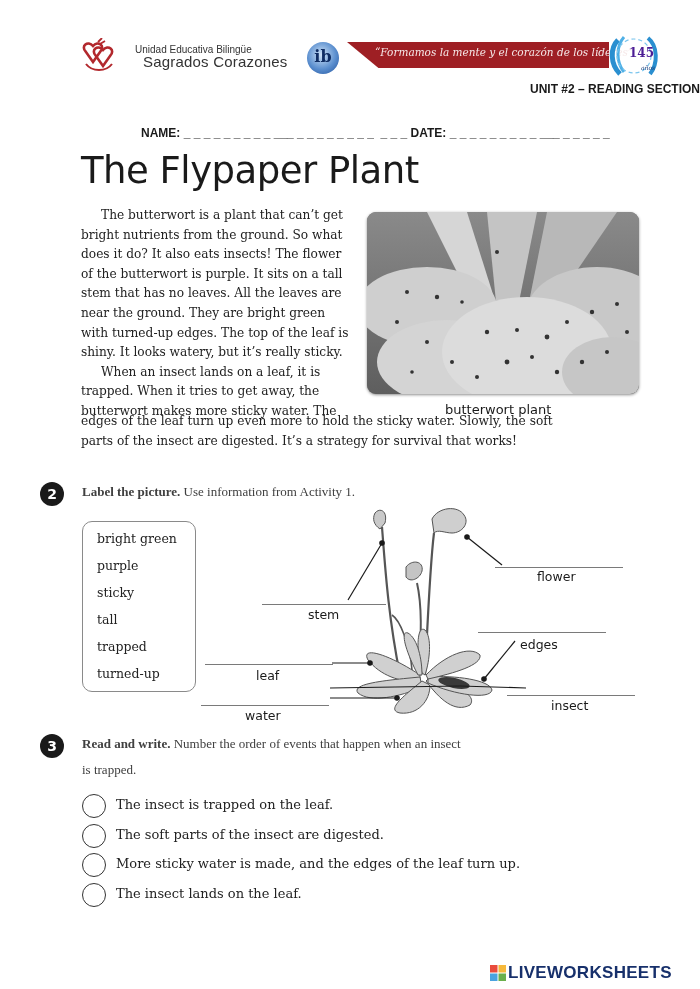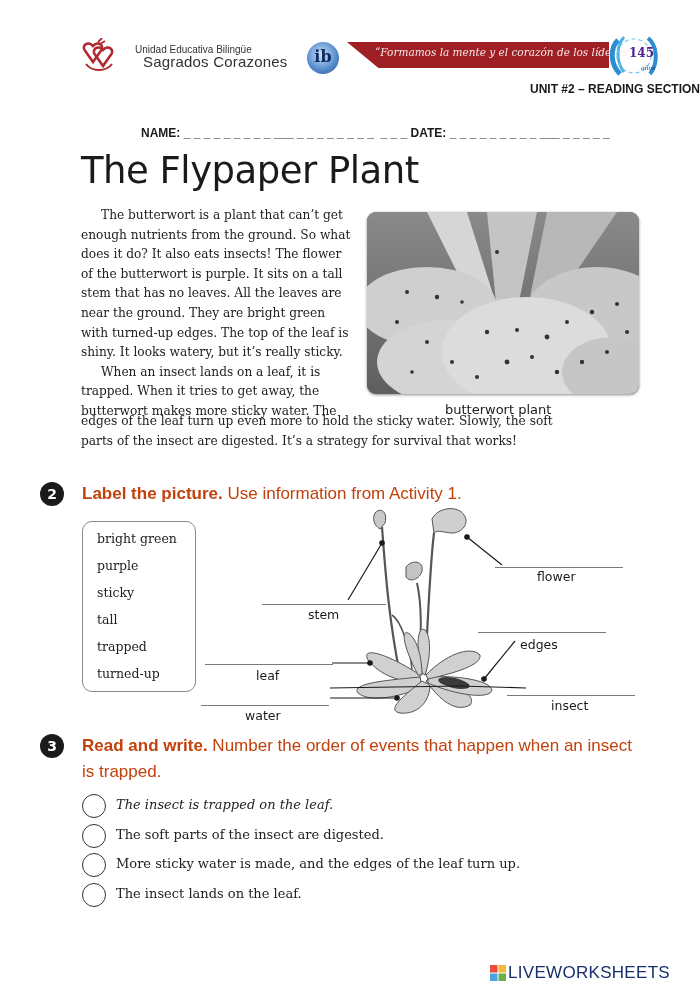--- a/index.html
+++ b/index.html
@@ -26,35 +26,35 @@
   .para { font-family:"DejaVu Serif", serif; font-size:12.2px; line-height:19.6px; color:#222; }
   .para-col { left:81px; top:206px; width:290px; }
   .para-line { white-space:nowrap; }
   .indent { padding-left:20px; }
   .para-full { left:81px; top:412px; width:560px; }
 
   .photo { left:367px; top:212px; width:272px; height:182px; border-radius:9px; overflow:hidden; box-shadow:0 1px 3px rgba(0,0,0,0.45); background:#7c7c7c; }
   .photo-caption { left:445px; top:402px; font-family:"DejaVu Sans", sans-serif; font-size:13px; color:#1a1a1a; }
 
   .num-badge { width:24px; height:24px; border-radius:50%; background:#1a1a1a; color:#fff; font-family:"DejaVu Sans", sans-serif; font-weight:bold; font-size:14px; text-align:center; line-height:24px; }
-  .instr { font-family:Liberation Sans, sans-serif; font-size:17px; color:#c2410c; white-space:nowrap; }
+  .instr { font-family:Liberation Serif, serif; font-size:13px; color:#404040; white-space:nowrap; }
   .instr b { font-weight:bold; }
 
   .wordbox { left:82px; top:521px; width:112px; height:169px; border:1.3px solid #8a8a8a; border-radius:10px; }
   .word { position:absolute; left:14px; font-family:"DejaVu Serif", serif; font-size:12.5px; color:#222; }
 
   .ans-line { position:absolute; height:1px; background:#7a7a7a; }
   .diag-label { position:absolute; font-family:"DejaVu Sans", sans-serif; font-size:12.5px; color:#1a1a1a; }
 
   .circle { position:absolute; width:22px; height:22px; border:1.6px solid #333; border-radius:50%; }
   .event { position:absolute; left:116px; font-family:"DejaVu Serif", serif; font-size:13px; color:#222; white-space:nowrap; }
 
   .lw-logo { left:490px; top:964px; }
   .lw-icon { position:absolute; left:0; top:1px; width:16px; height:16px; }
-  .lw-text { position:absolute; left:18px; top:-1px; font-family:"Liberation Sans", sans-serif; font-weight:normal; font-size:17px; color:#17306b; letter-spacing:0.3px; white-space:nowrap; }
+  .lw-text { position:absolute; left:18px; top:-1px; font-family:"Liberation Sans", sans-serif; font-weight:bold; font-size:17px; color:#17306b; letter-spacing:0.3px; white-space:nowrap; }
 </style>
 </head>
 <body>
 
 <svg class="abs school-logo" viewBox="0 0 42 36">
   <path d="M8 14 C2 8, 10 2, 15 8 C20 2, 28 8, 22 14 L15 24 Z" fill="none" stroke="#b2282d" stroke-width="2.6"></path>
   <path d="M18 18 C12 12, 20 6, 25 12 C30 6, 38 12, 32 18 L25 28 Z" fill="none" stroke="#b2282d" stroke-width="2.6"></path>
   <path d="M8 26 C14 34, 28 34, 34 26" fill="none" stroke="#b2282d" stroke-width="2"></path>
   <path d="M20 4 L24 0 M22 6 L27 3" stroke="#b2282d" stroke-width="1.8"></path>
 </svg>
@@ -75,21 +75,21 @@
 <div class="abs badge145-sub">años</div>
 
 <div class="abs unit-title">UNIT #2 – READING SECTION</div>
 
 <div class="abs name-line"><span>NAME:</span><span> _ _ _ _ _ _ _ _ _ ___ _ _ _ _ _ _ _ _  _ _ _ </span><span>DATE:</span><span> _ _ _ _ _ _ _ _ _ ___ _ _ _ _ _</span></div>
 
 <div class="abs title">The Flypaper Plant</div>
 
 <div class="abs para para-col">
   <div class="para-line indent">The butterwort is a plant that can’t get</div>
-  <div class="para-line">enough nutrients from the ground. So what</div>
+  <div class="para-line">bright nutrients from the ground. So what</div>
   <div class="para-line">does it do? It also eats insects! The flower</div>
   <div class="para-line">of the butterwort is purple. It sits on a tall</div>
   <div class="para-line">stem that has no leaves. All the leaves are</div>
   <div class="para-line">near the ground. They are bright green</div>
   <div class="para-line">with turned-up edges. The top of the leaf is</div>
   <div class="para-line">shiny. It looks watery, but it’s really sticky.</div>
   <div class="para-line indent">When an insect lands on a leaf, it is</div>
   <div class="para-line">trapped. When it tries to get away, the</div>
   <div class="para-line">butterwort makes more sticky water. The</div>
 </div>
@@ -207,21 +207,21 @@
 <div class="diag-label" style="left:551px; top:698px;">insect</div>
 
 <div class="ans-line" style="left:201px; top:705px; width:128px;"></div>
 <div class="diag-label" style="left:245px; top:708px;">water</div>
 
 <div class="abs num-badge" style="left:40px; top:734px;">3</div>
 <div class="abs instr" style="left:82px; top:736px;"><b>Read and write.</b><span> Number the order of events that happen when an insect</span></div>
 <div class="abs instr" style="left:82px; top:762px;">is trapped.</div>
 
 <div class="circle" style="left:82px; top:794px;"></div>
-<div class="event" style="top:797px;font-style:italic;">The insect is trapped on the leaf.</div>
+<div class="event" style="top:797px;">The insect is trapped on the leaf.</div>
 
 <div class="circle" style="left:82px; top:824px;"></div>
 <div class="event" style="top:827px;">The soft parts of the insect are digested.</div>
 
 <div class="circle" style="left:82px; top:853px;"></div>
 <div class="event" style="top:856px;">More sticky water is made, and the edges of the leaf turn up.</div>
 
 <div class="circle" style="left:82px; top:883px;"></div>
 <div class="event" style="top:886px;">The insect lands on the leaf.</div>
 

